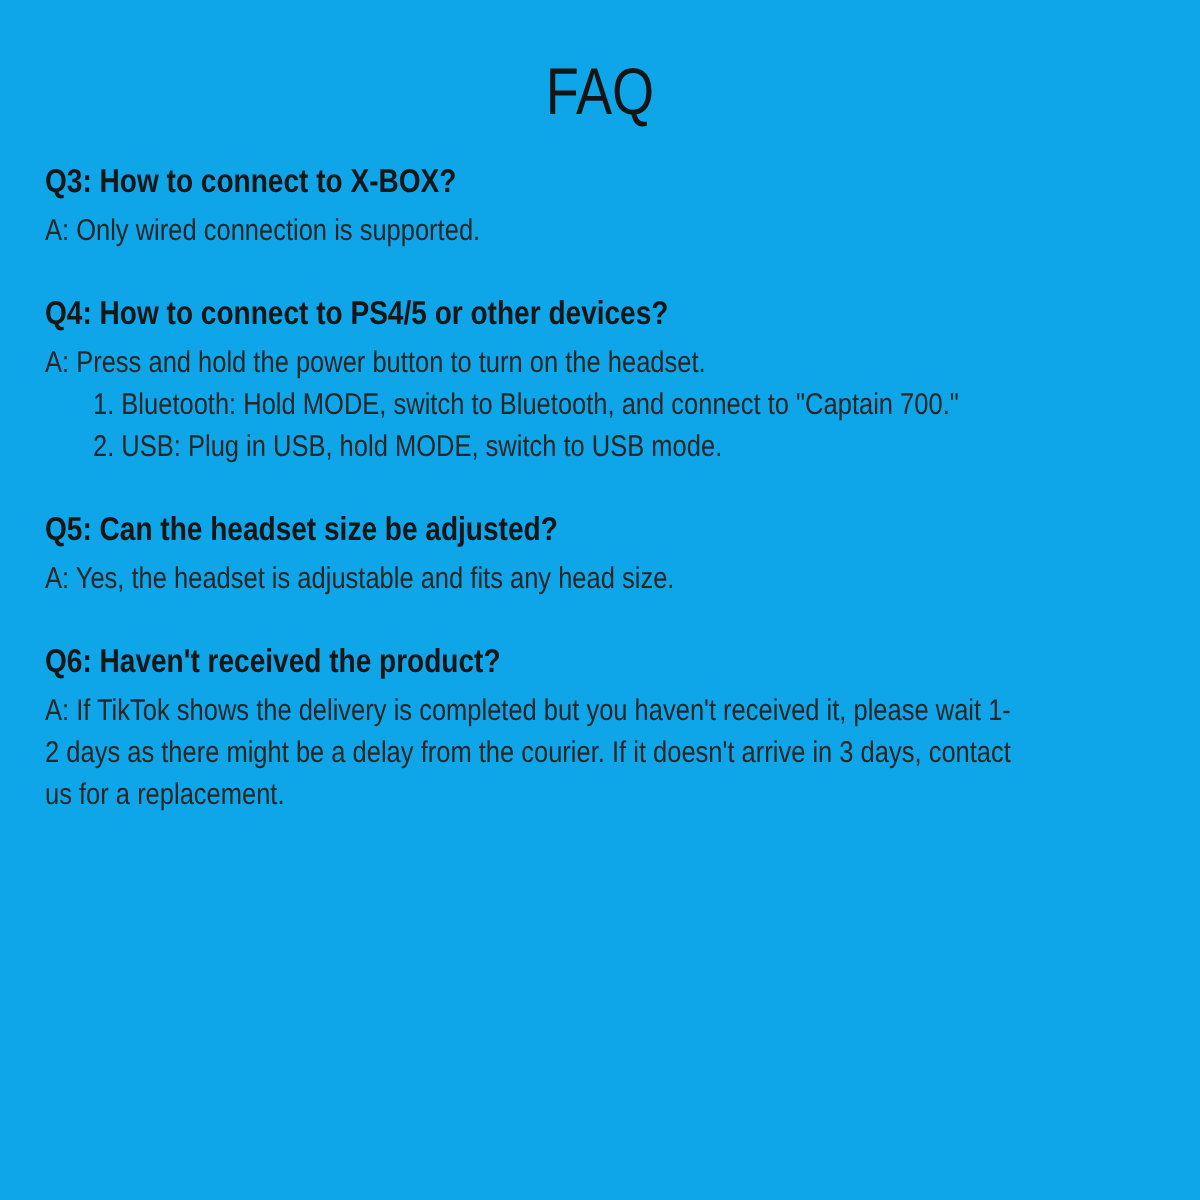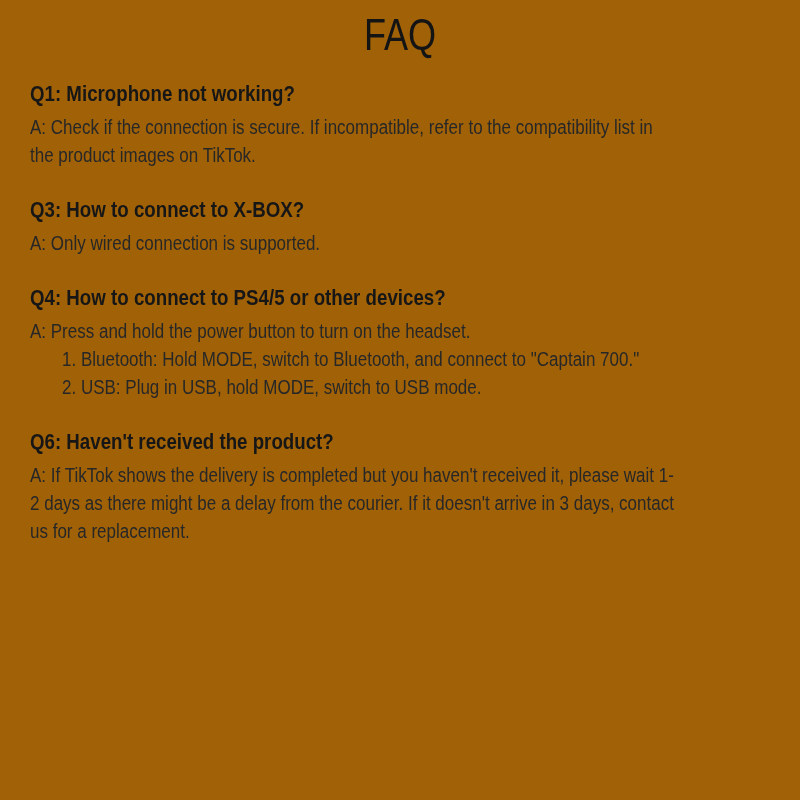--- a/index.html
+++ b/index.html
@@ -11,22 +11,22 @@
   body {
     width: 800px;
     height: 800px;
     font-family: "Liberation Sans", sans-serif;
     color: #232323;
   }
   .page {
     box-sizing: border-box;
     width: 800px;
     height: 800px;
-    padding: 13px 30px 0 30px;
-    background: #a16207;
+    padding: 40px 30px 0 30px;
+    background: #0ea5e9;
   }
   .title {
     margin: 0 0 22px 0;
     text-align: center;
     font-size: 44px;
     line-height: 1;
     font-weight: 500;
     color: #141414;
     transform: scaleX(0.82);
     transform-origin: 50% 50%;
@@ -58,39 +58,38 @@
     margin-left: 32px;
   }
 </style>
 </head>
 <body>
 
 <div class="page">
 
   <h1 class="title">FAQ</h1>
 
-  <div class="faq-item">
-    <div class="question">Q1: Microphone not working?</div>
-    <div class="aline">A: Check if the connection is secure. If incompatible, refer to the compatibility list in</div>
-    <div class="aline">the product images on TikTok.</div>
-  </div>
 
 
   <div class="faq-item">
     <div class="question">Q3: How to connect to X-BOX?</div>
     <div class="aline">A: Only wired connection is supported.</div>
   </div>
 
   <div class="faq-item">
     <div class="question">Q4: How to connect to PS4/5 or other devices?</div>
     <div class="aline">A: Press and hold the power button to turn on the headset.</div>
     <div class="aline indent">1. Bluetooth: Hold MODE, switch to Bluetooth, and connect to "Captain 700."</div>
     <div class="aline indent">2. USB: Plug in USB, hold MODE, switch to USB mode.</div>
   </div>
 
+  <div class="faq-item">
+    <div class="question">Q5: Can the headset size be adjusted?</div>
+    <div class="aline">A: Yes, the headset is adjustable and fits any head size.</div>
+  </div>
 
   <div class="faq-item">
     <div class="question">Q6: Haven't received the product?</div>
     <div class="aline">A: If TikTok shows the delivery is completed but you haven't received it, please wait 1-</div>
     <div class="aline">2 days as there might be a delay from the courier. If it doesn't arrive in 3 days, contact</div>
     <div class="aline">us for a replacement.</div>
   </div>
 
 </div>
 

